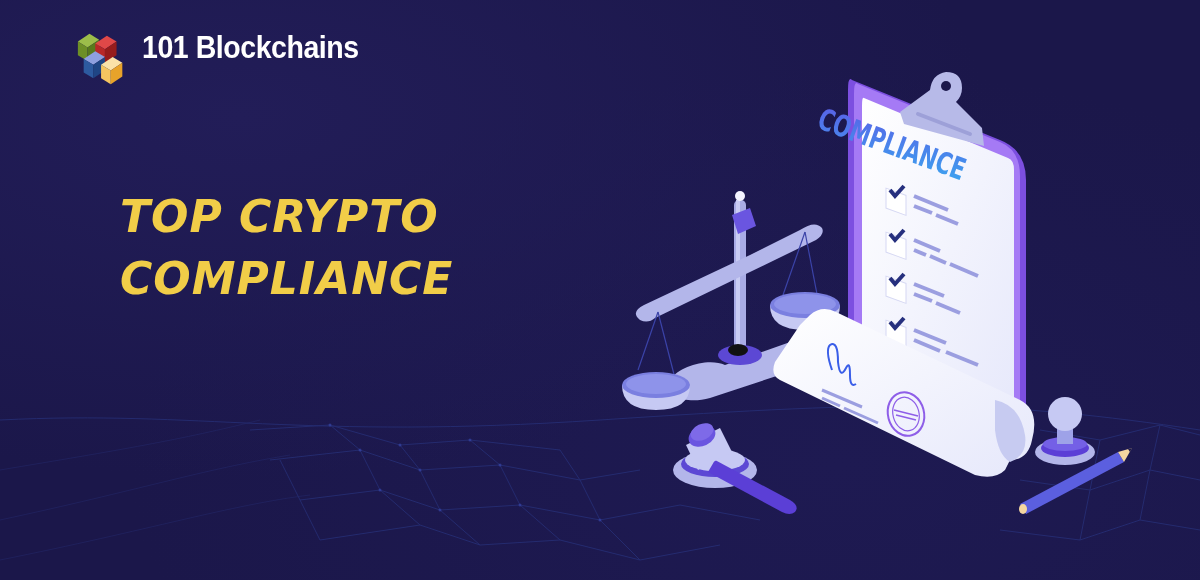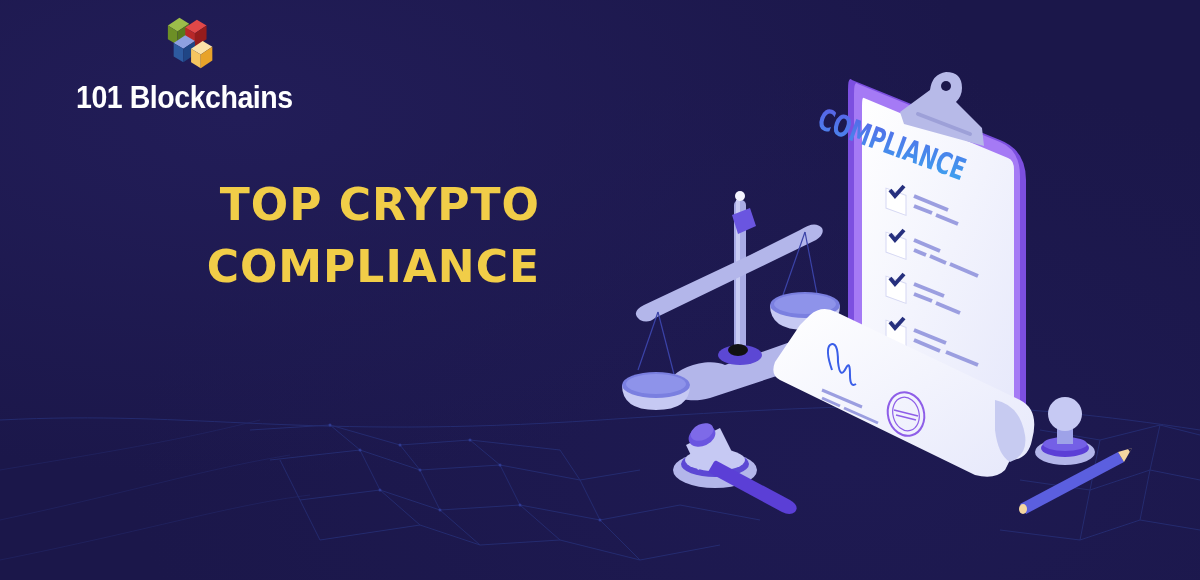--- a/index.html
+++ b/index.html
@@ -12,43 +12,44 @@
   .banner {
     position: absolute; inset: 0;
     background:
       radial-gradient(ellipse at 20% 20%, #221d58 0%, rgba(27,23,74,0) 55%),
       radial-gradient(ellipse at 70% 80%, #1e1a52 0%, rgba(27,23,74,0) 60%),
       #1b174a;
     overflow: hidden;
   }
   .mesh { position: absolute; left: 0; top: 0; width: 1200px; height: 580px; }
   .logo {
-    position: absolute; left: 74px; top: 14px;
-    display: flex; align-items: center; gap: 8px; flex-direction: column;
+    position: absolute; left: 74px; top: 30px;
+    display: flex; gap: 8px;
   }
   .logo-mark { width: 58px; height: 58px; }
   .logo-text {
     color: #ffffff;
     font-family: "Liberation Sans", sans-serif;
     font-weight: 700;
     font-size: 31px;
     letter-spacing: -0.5px;
     transform: scaleX(0.92);
     transform-origin: left center;
     margin-left: 2px;
   }
   .headline {
-    position: absolute; left: 120px; top: 174px; width: 420px;
-    text-align: right;
+    position: absolute; left: 120px; top: 186px; width: 420px;
+    text-align: left;
     color: #f1cd48;
     font-family: "DejaVu Sans", sans-serif;
     font-weight: 700;
     font-size: 44px;
     line-height: 62px;
     letter-spacing: 1px;
+    font-style: italic;
   }
   .headline span { display: block; }
   .illus { position: absolute; left: 600px; top: 50px; width: 560px; height: 480px; }
 </style>
 </head>
 <body>
 
 <div class="banner">
 
   <svg class="mesh" viewBox="0 0 1200 580">

